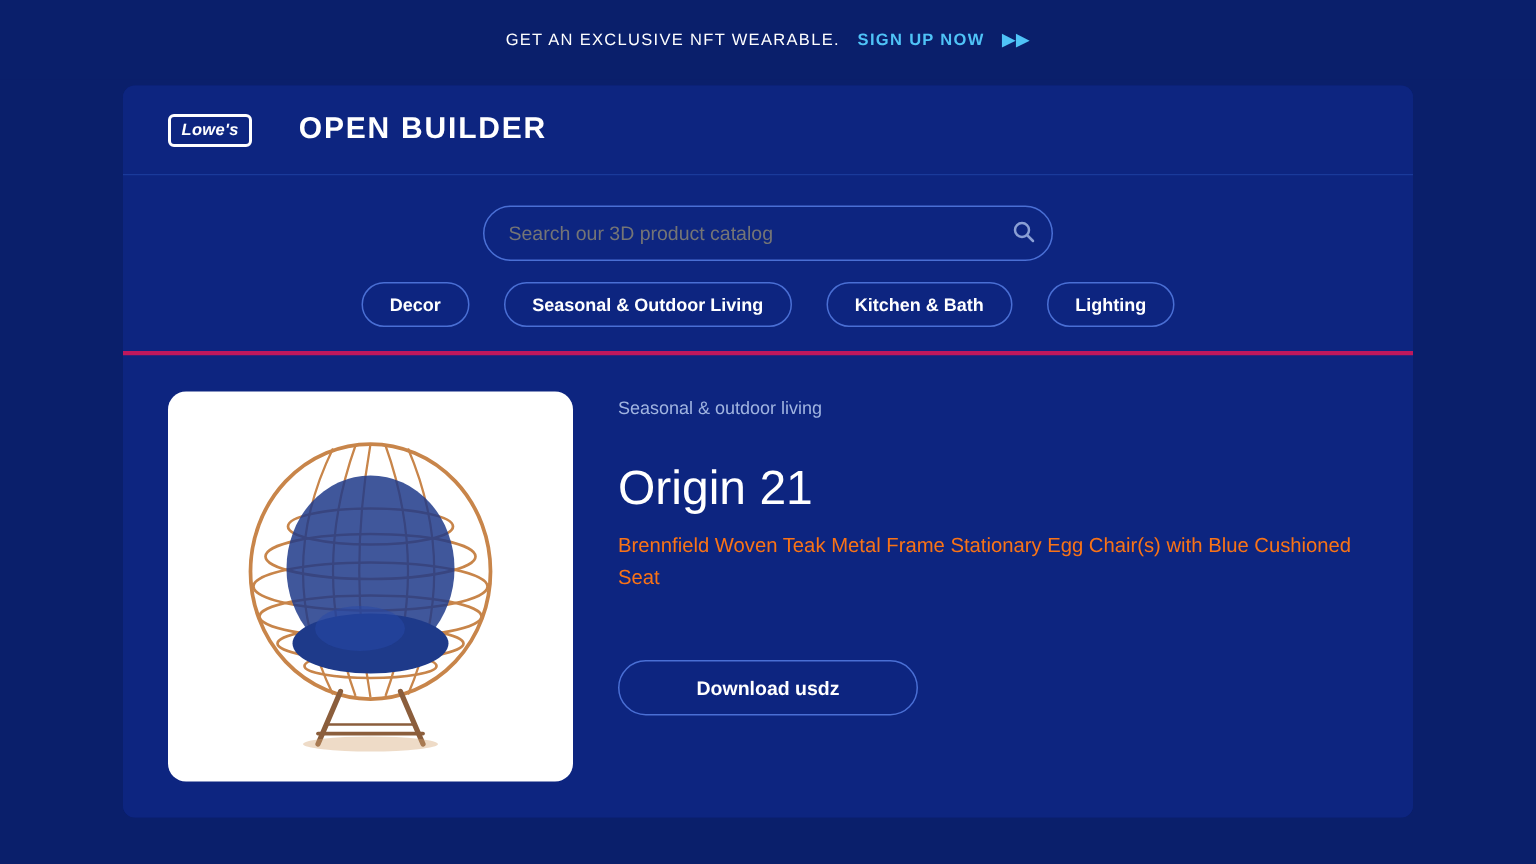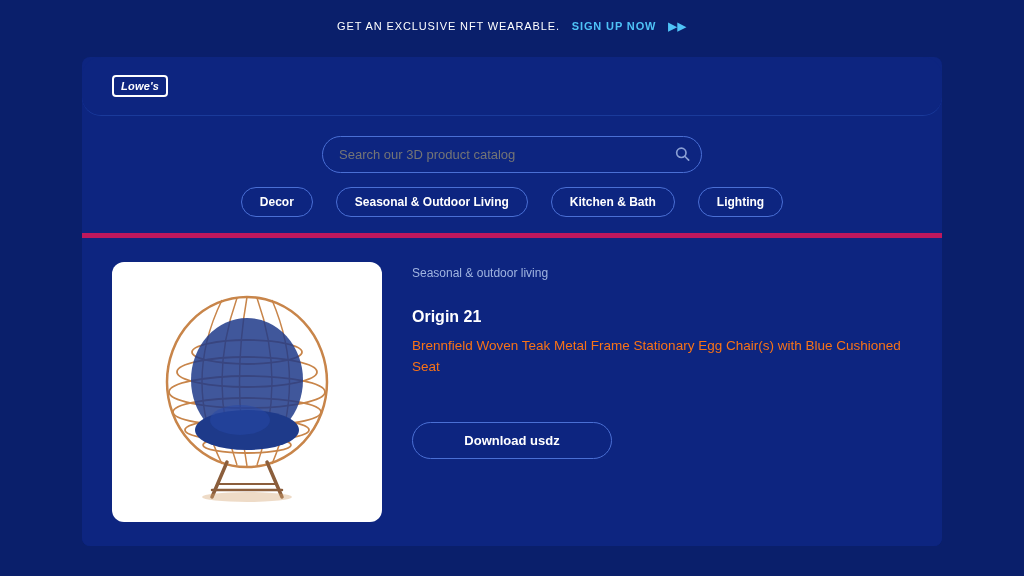--- a/index.html
+++ b/index.html
@@ -45,21 +45,20 @@
     }
 
     
     .header {
       background-color: #0d2580;
       padding: 18px 30px;
       border-bottom: 1px solid #1a3a9a;
       display: flex;
       align-items: center;
       gap: 31px;
-      border-radius: 19px;
     }
     .logo-box {
       border: 2px solid #ffffff;
       border-radius: 4px;
       padding: 3px 7px;
       font-size: 11px;
       font-weight: bold;
       color: #ffffff;
       letter-spacing: 0.02em;
       font-style: italic;
@@ -73,21 +72,21 @@
     }
 
     
     .search-section {
       background-color: #0d2580;
       padding: 20px 30px 16px;
       display: flex;
       flex-direction: column;
       align-items: center;
       gap: 14px;
-      border-bottom: 5px solid #be185d;
+      border-bottom: 3px solid #be185d;
     }
     .search-bar {
       position: relative;
       width: 380px;
     }
     .search-input {
       width: 100%;
       padding: 10px 40px 10px 16px;
       border-radius: 24px;
       border: 1.5px solid #4a6fd4;
@@ -151,22 +150,22 @@
       flex: 1;
       color: #ffffff;
       padding-top: 4px;
     }
     .product-category {
       font-size: 12px;
       color: #a0b4e0;
       margin-bottom: 6px;
     }
     .product-name {
-      font-size: 16px;
-      font-weight: 700;
+      font-size: 32px;
+      font-weight: 400;
       color: #ffffff;
       margin-bottom: 10px;
       margin-top: 28px;
     }
     .product-desc {
       font-size: 13.5px;
       color: #f97316;
       line-height: 1.55;
       margin-bottom: 20px;
     }
@@ -195,20 +194,21 @@
   &nbsp;
   <span class="highlight" style="cursor:pointer;">SIGN UP NOW</span>
   &nbsp;
   <span class="arrow">▶▶</span>
 </div>
 
 <div class="main-container">
 
   <div class="header">
     <div class="logo-box">Lowe's</div>
+    <div class="header-title">OPEN BUILDER</div>
   </div>
 
   <div class="search-section">
     <div class="search-bar">
       <input class="search-input" type="text" placeholder="Search our 3D product catalog" style="">
       <button class="search-icon-btn">
         <svg width="16" height="16" viewBox="0 0 24 24" fill="none" stroke="#8a9fd4" stroke-width="2.5" stroke-linecap="round">
           <circle cx="11" cy="11" r="7"></circle>
           <line x1="16.5" y1="16.5" x2="22" y2="22"></line>
         </svg>

